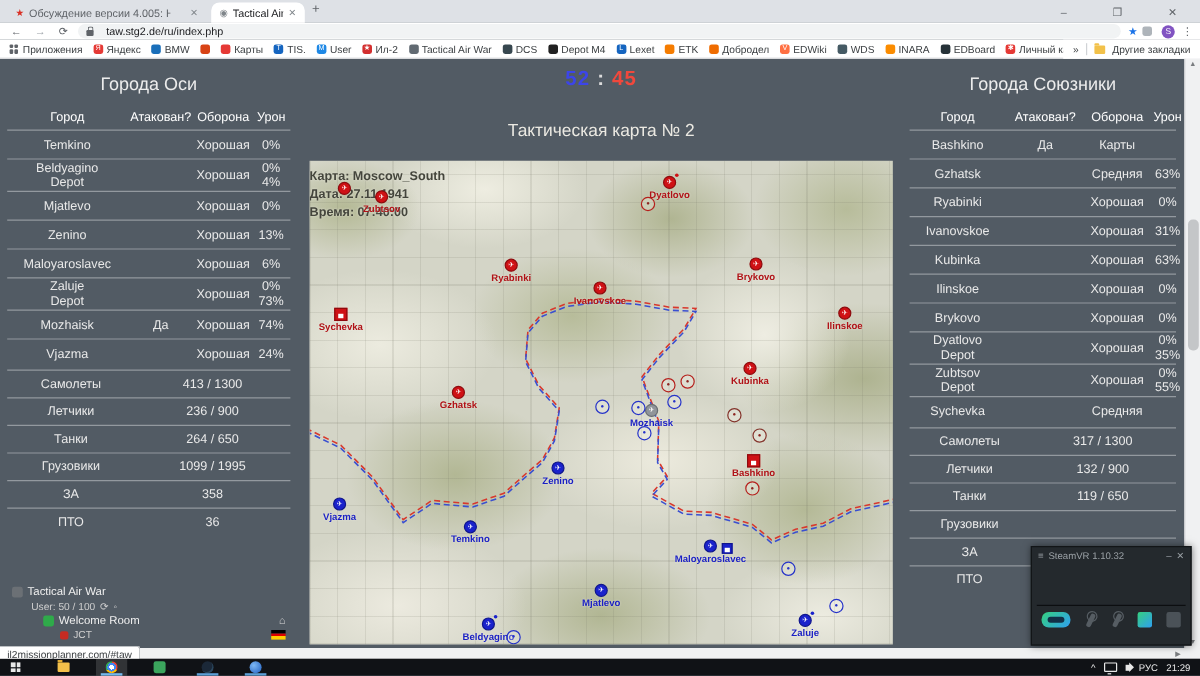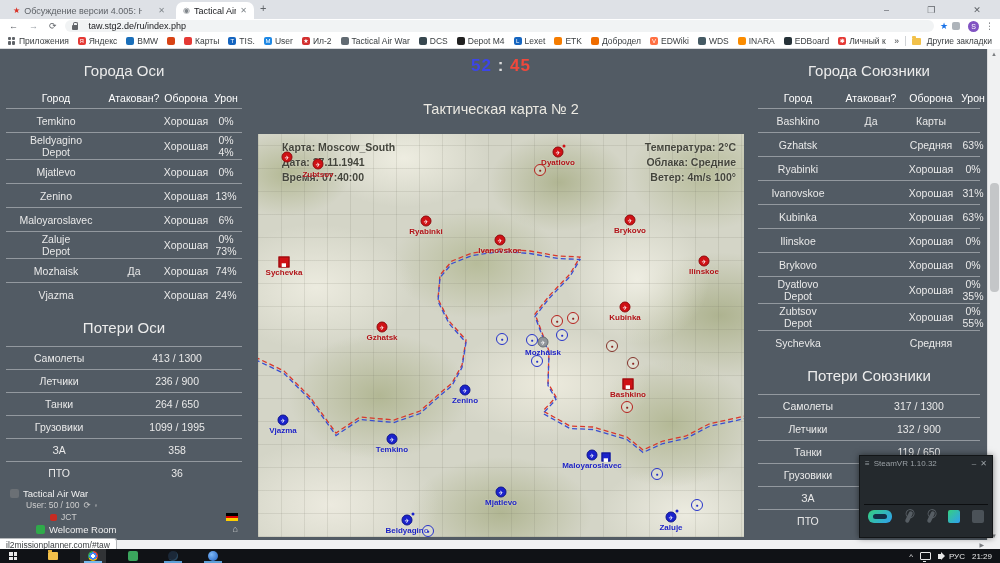--- a/index.html
+++ b/index.html
@@ -88,21 +88,21 @@
          radial-gradient(140px 80px at 60% 62%, #eceadd, transparent 72%),
          radial-gradient(120px 90px at 85% 72%, #b4b996, transparent 70%),
          radial-gradient(150px 90px at 15% 92%, #eceadf, transparent 72%),
          radial-gradient(130px 80px at 50% 94%, #b1b693, transparent 70%),
          radial-gradient(120px 70px at 88% 94%, #ecebe0, transparent 72%)}
   #frontline{position:absolute;left:0;top:0;width:486px;height:403px}
   .fl{fill:none;stroke-width:1.3;stroke-dasharray:5 3}
   .fl-red{stroke:#d8382c}.fl-blue{stroke:#3a4fd0}
   .map-info{position:absolute;font-size:10.5px;font-weight:bold;color:#474countpx}
   .map-info{color:#44453c;line-height:15px;text-shadow:0 0 2px rgba(235,235,225,.8)}
-  .mi-left{left:24px;top:6px}
+  .mi-left{left:0;top:6px}
   .mi-right{right:8px;top:6px;text-align:right}
 
   .mk{position:absolute;transform:translate(-50%,-50%);box-sizing:border-box;
       display:flex;align-items:center;justify-content:center}
   .mk span{color:#fff;font-size:6px;line-height:6px}
   .k-red,.k-blue,.k-gray{width:11px;height:11px;border-radius:50%}
   .k-red{background:#cf1115;border:1px solid #8e0b0e}
   .k-blue{background:#1a22cc;border:1px solid #10168c}
   .k-gray{background:#90959a;border:1px solid #686d72}
   .k-red-sq{width:11px;height:11px;background:#cf1115;border:1px solid #8e0b0e}
@@ -402,21 +402,20 @@
         <div>
           <div>Vjazma</div>
         </div>
         <div></div>
         <div>Хорошая</div>
         <div>
           <div>24%</div>
         </div>
       </div>
     </div>
-  <h2>Потери Оси</h2>
   <div class="lt" id="axis-losses">
       <div class="lt-row">
         <div>Самолеты</div>
         <div>413 / 1300</div>
       </div>
       <div class="lt-row">
         <div>Летчики</div>
         <div>236 / 900</div>
       </div>
       <div class="lt-row">
@@ -545,21 +544,20 @@
         <div>
           <div>Sychevka</div>
         </div>
         <div></div>
         <div>Средняя</div>
         <div>
           <div></div>
         </div>
       </div>
     </div>
-  <h2>Потери Союзники</h2>
   <div class="lt" id="allies-losses">
       <div class="lt-row">
         <div>Самолеты</div>
         <div>317 / 1300</div>
       </div>
       <div class="lt-row">
         <div>Летчики</div>
         <div>132 / 900</div>
       </div>
       <div class="lt-row">
@@ -584,25 +582,20 @@
 <div id="map">
   <svg id="frontline" viewBox="0 0 486 403">
     <polyline class="fl fl-red" id="fl-red" transform="translate(0,-1)" points="-3,224 26,238 52,264 78,300 102,284 136,287 162,278 180,262 194,250 204,232 208,207 191,188 180,166 182,142 194,128 214,120 242,116 272,118 300,123 322,124 312,141 291,163 277,181 283,197 291,218 290,250 298,264 285,278 312,293 335,294 369,304 385,317 405,308 428,303 451,291 487,283"></polyline>
     <polyline class="fl fl-blue" id="fl-blue" transform="translate(0,1.5)" points="-3,224 26,238 52,264 78,300 102,284 136,287 162,278 180,262 194,250 204,232 208,207 191,188 180,166 182,142 194,128 214,120 242,116 272,118 300,123 322,124 312,141 291,163 277,181 283,197 291,218 290,250 298,264 285,278 312,293 335,294 369,304 385,317 405,308 428,303 451,291 487,283"></polyline>
   </svg>
   <div class="map-info mi-left">
     <div>Карта: Moscow_South</div>
     <div>Дата: 27.11.1941</div>
     <div>Время: 07:40:00</div>
   </div>
-  <div class="map-info mi-right">
-    <div>Температура: 2°C</div>
-    <div>Облака: Средние</div>
-    <div>Ветер: 4m/s 100°</div>
-  </div>
 <div class="mk k-red" style="left: 29px; top: 23px;">
       <span>✈</span>
     </div>
     <div class="mk k-red" style="left: 60px; top: 30px;">
       <span>✈</span>
     </div>
     <div class="mk-lb" style="left: 60px; top: 36px; color: rgb(176, 18, 23);">Zubtsov</div>
     <div class="mk k-red" style="left: 300px; top: 18px;">
       <span>✈</span>
     </div>
@@ -720,35 +713,35 @@
 
 <div class="ts">
   <div class="ts-row">
     <span class="ts-ic" style="background:#6b7075"></span>
     <span>Tactical Air War</span>
   </div>
   <div class="ts-row ts-sub" style="padding-left:16px">
     <span>User: 50 / 100</span>
     <span>⟳</span>
     <span>◦</span>
+  </div>
+  <div class="ts-row" style="padding-left:26px">
+    <span class="ts-ic" style="background:#2faa4a"></span>
+    <span>Welcome Room</span>
+    <span class="ts-right house">⌂</span>
   </div>
   <div class="ts-row ts-sub" style="padding-left:40px">
     <span class="ts-ic" style="background:#c62b22;width:7px;height:7px"></span>
     <span>JCT</span>
     <span class="ts-right flag">
       <i style="background:#000"></i>
         <i style="background:#dd0000"></i>
         <i style="background:#ffce00"></i>
     </span>
   </div>
-  <div class="ts-row" style="padding-left:26px">
-    <span class="ts-ic" style="background:#2faa4a"></span>
-    <span>Welcome Room</span>
-    <span class="ts-right house">⌂</span>
-  </div>
 </div>
 
 <div class="svr">
   <div class="svr-tb">
     <span>≡</span>
     <span>SteamVR 1.10.32</span>
     <span class="grow"></span>
     <span>–</span>
     <span>✕</span>
   </div>

